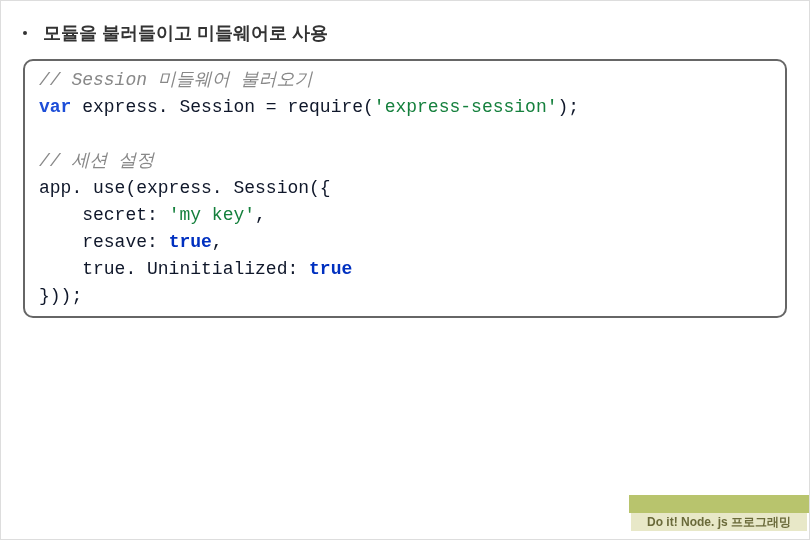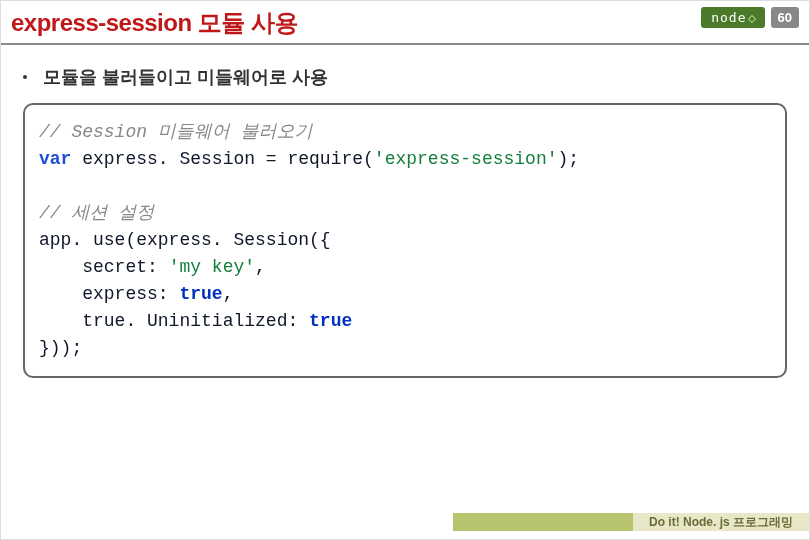--- a/index.html
+++ b/index.html
@@ -82,21 +82,21 @@
       display: inline-block;
       width: 4px;
       height: 4px;
       background: #333;
       border-radius: 50%;
       flex-shrink: 0;
     }
     .code-box {
       border: 2px solid #666;
       border-radius: 10px;
-      padding: 14px 14px;
+      padding: 6px 14px;
       font-family: Consolas, "Courier New", monospace;
       font-size: 18px;
       line-height: 1.5;
     }
     .code-line {
       white-space: pre;
     }
     .comment {
       color: #888;
       font-style: italic;
@@ -116,20 +116,21 @@
     .plain {
       color: #0f172a;
       font-family: Liberation Mono, monospace;
     }
     .footer {
       position: absolute;
       bottom: 8px;
       right: 0;
       display: flex;
       align-items: center;
+      flex-direction: column;
     }
     .footer-left-stripe {
       width: 180px;
       height: 18px;
       background: #b8c46d;
     }
     .footer-label {
       background: #e8e8c8;
       color: #6a6a3a;
       font-size: 12px;
@@ -138,44 +139,35 @@
       height: 18px;
       display: flex;
       align-items: center;
     }
   </style>
 </head>
 <body>
 
 <div class="slide">
 
-  <div class="header">
-    <div class="title">express-session 모듈 사용</div>
-    <div class="header-right">
-      <div class="node-badge">
-        <span>node</span><span class="node-badge-dot"></span>
-      </div>
-      <div class="page-badge">60</div>
-    </div>
-  </div>
 
   <div class="content">
     <div class="bullet">
       <span class="bullet-dot"></span>
       <span>모듈을 불러들이고 미들웨어로 사용</span>
     </div>
 
     <div class="code-box">
       <div class="code-line comment">// Session 미들웨어 불러오기</div>
       <div class="code-line"><span class="keyword">var</span><span class="plain"> express. Session = require(</span><span class="string">'express-session'</span><span class="plain">);</span></div>
       <div class="code-line">&nbsp;</div>
       <div class="code-line comment">// 세션 설정</div>
       <div class="code-line plain">app. use(express. Session({</div>
       <div class="code-line"><span class="plain">    secret: </span><span class="string">'my key'</span><span class="plain">,</span></div>
-      <div class="code-line"><span class="plain">    express: </span><span class="literal">true</span><span class="plain">,</span></div>
+      <div class="code-line"><span class="plain">    resave: </span><span class="literal">true</span><span class="plain">,</span></div>
       <div class="code-line"><span class="plain">    true. Uninitialized: </span><span class="literal">true</span></div>
       <div class="code-line plain">}));</div>
     </div>
   </div>
 
   <div class="footer">
     <div class="footer-left-stripe"></div>
     <div class="footer-label">Do it! Node. js 프로그래밍</div>
   </div>
 

